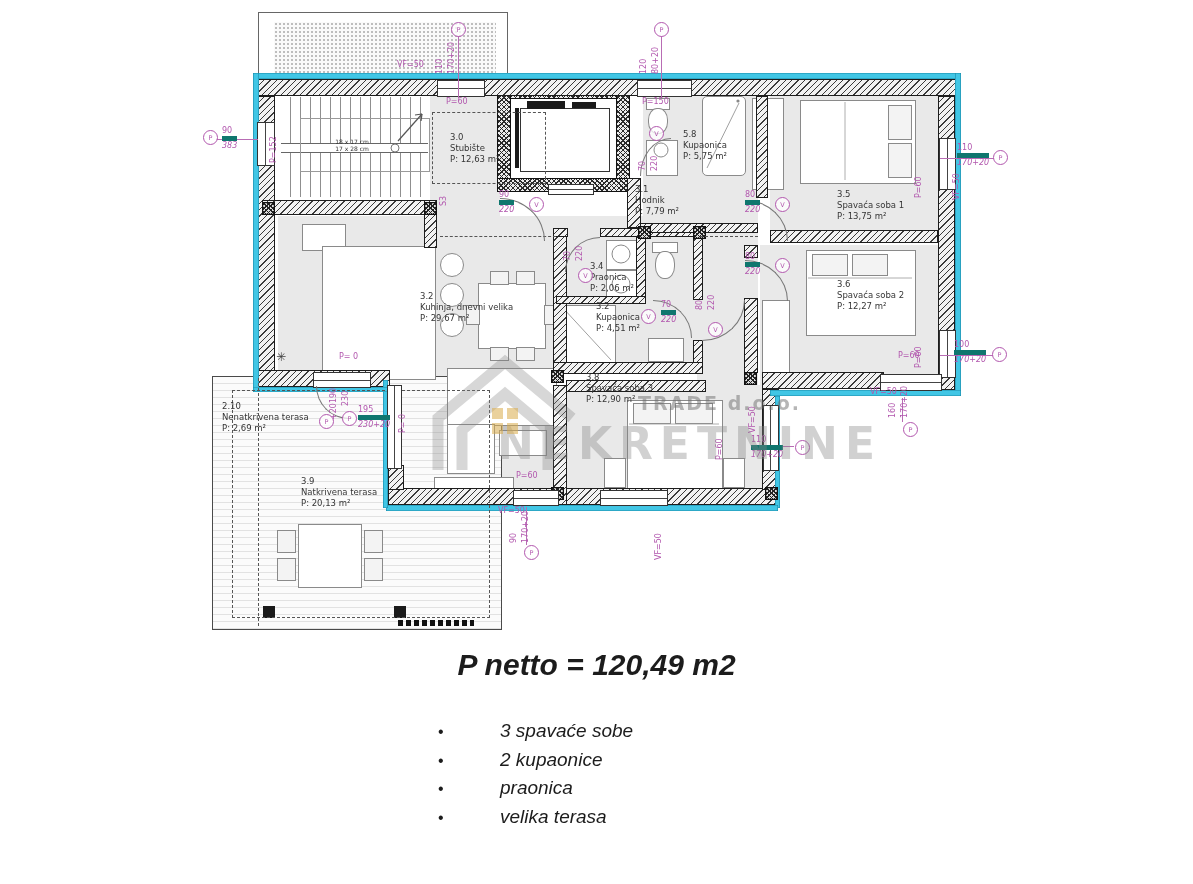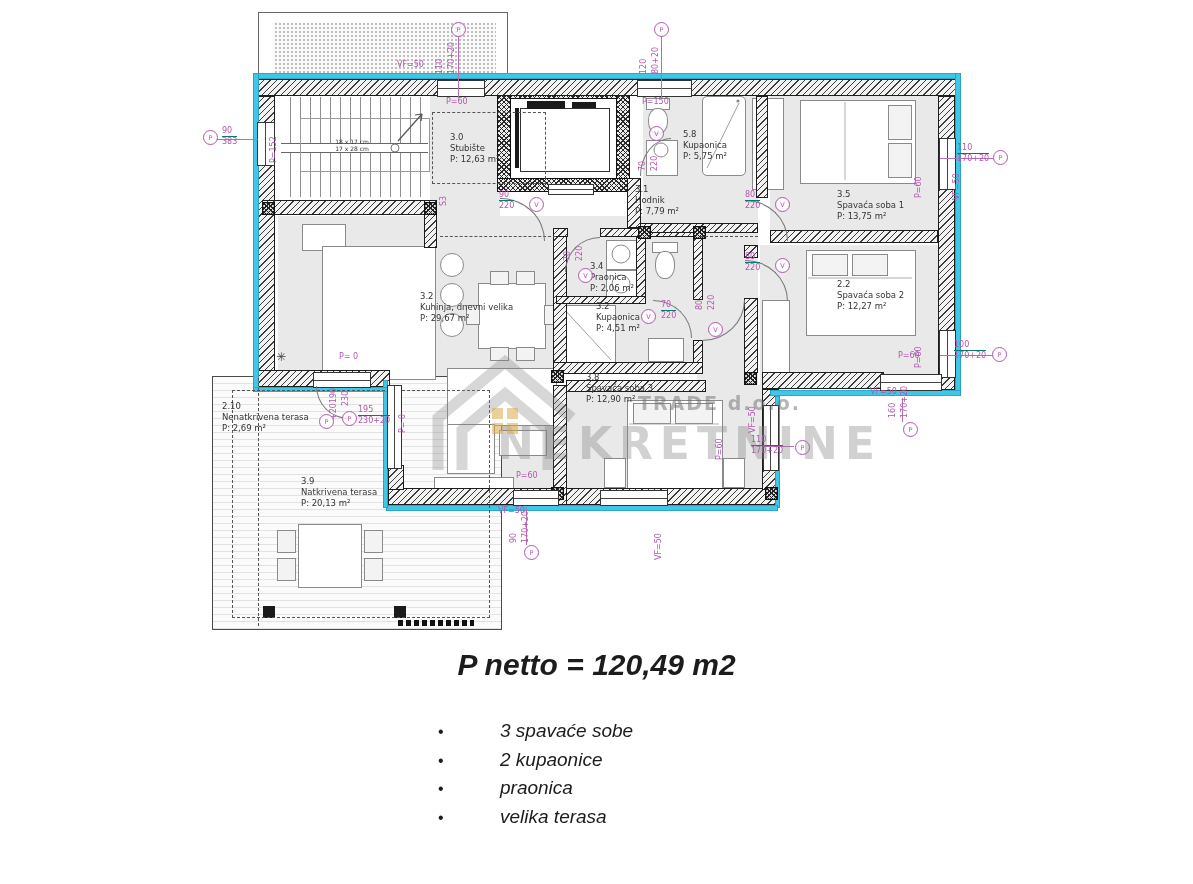--- a/index.html
+++ b/index.html
@@ -42,21 +42,21 @@
   .dash-box{position:absolute;border:1.2px dashed #555;z-index:5;}
   
   .arc{position:absolute;z-index:5;}
   .arc.tl{border-top:1px solid #777;border-left:1px solid #777;border-top-left-radius:100%;}
   .arc.tr{border-top:1px solid #777;border-right:1px solid #777;border-top-right-radius:100%;}
   .arc.bl{border-bottom:1px solid #777;border-left:1px solid #777;border-bottom-left-radius:100%;}
   .arc.br{border-bottom:1px solid #777;border-right:1px solid #777;border-bottom-right-radius:100%;}
   
   .room-label{position:absolute;font-size:8.5px;line-height:11px;color:#353535;z-index:6;white-space:nowrap;}
   .dim{position:absolute;font-size:8px;line-height:9.5px;color:#b257ae;z-index:6;white-space:nowrap;}
-  .dim .t2.frac{border-top:1px solid #0f766e;}
+  .dim .t2.frac{border-top:5px solid #0f766e;font-style:italic;}
   .vwrap{position:absolute;width:0;height:0;z-index:6;}
   .vwrap > span{position:absolute;left:0;bottom:0;transform:rotate(-90deg);transform-origin:0 100%;
       font-size:8px;color:#b257ae;white-space:nowrap;display:block;}
   .marker{position:absolute;width:13px;height:13px;border:1px solid #b257ae;border-radius:50%;
       color:#b257ae;font-size:6.5px;display:flex;align-items:center;justify-content:center;
       background:rgba(255,255,255,.75);z-index:6;}
   .dl{position:absolute;background:#b86cb4;z-index:5;}
   .stair-note{position:absolute;font-size:6px;line-height:7px;color:#333;z-index:6;text-align:center;}
   
   #watermark{position:absolute;left:0;top:0;width:1193px;height:660px;pointer-events:none;z-index:8;}
@@ -299,21 +299,21 @@
           <div>3.4</div>
           <div>Praonica</div>
           <div>P: 2,06 m²</div>
         </div>
         <div class="room-label" style="left: 837px; top: 189px;">
           <div>3.5</div>
           <div>Spavaća soba 1</div>
           <div>P: 13,75 m²</div>
         </div>
         <div class="room-label" style="left: 837px; top: 279px;">
-          <div>2.2</div>
+          <div>3.6</div>
           <div>Spavaća soba 2</div>
           <div>P: 12,27 m²</div>
         </div>
         <div class="room-label" style="left: 596px; top: 301px;">
           <div>3.2</div>
           <div>Kupaonica</div>
           <div>P: 4,51 m²</div>
         </div>
         <div class="room-label" style="left: 586px; top: 372px;">
           <div>3.8</div>

